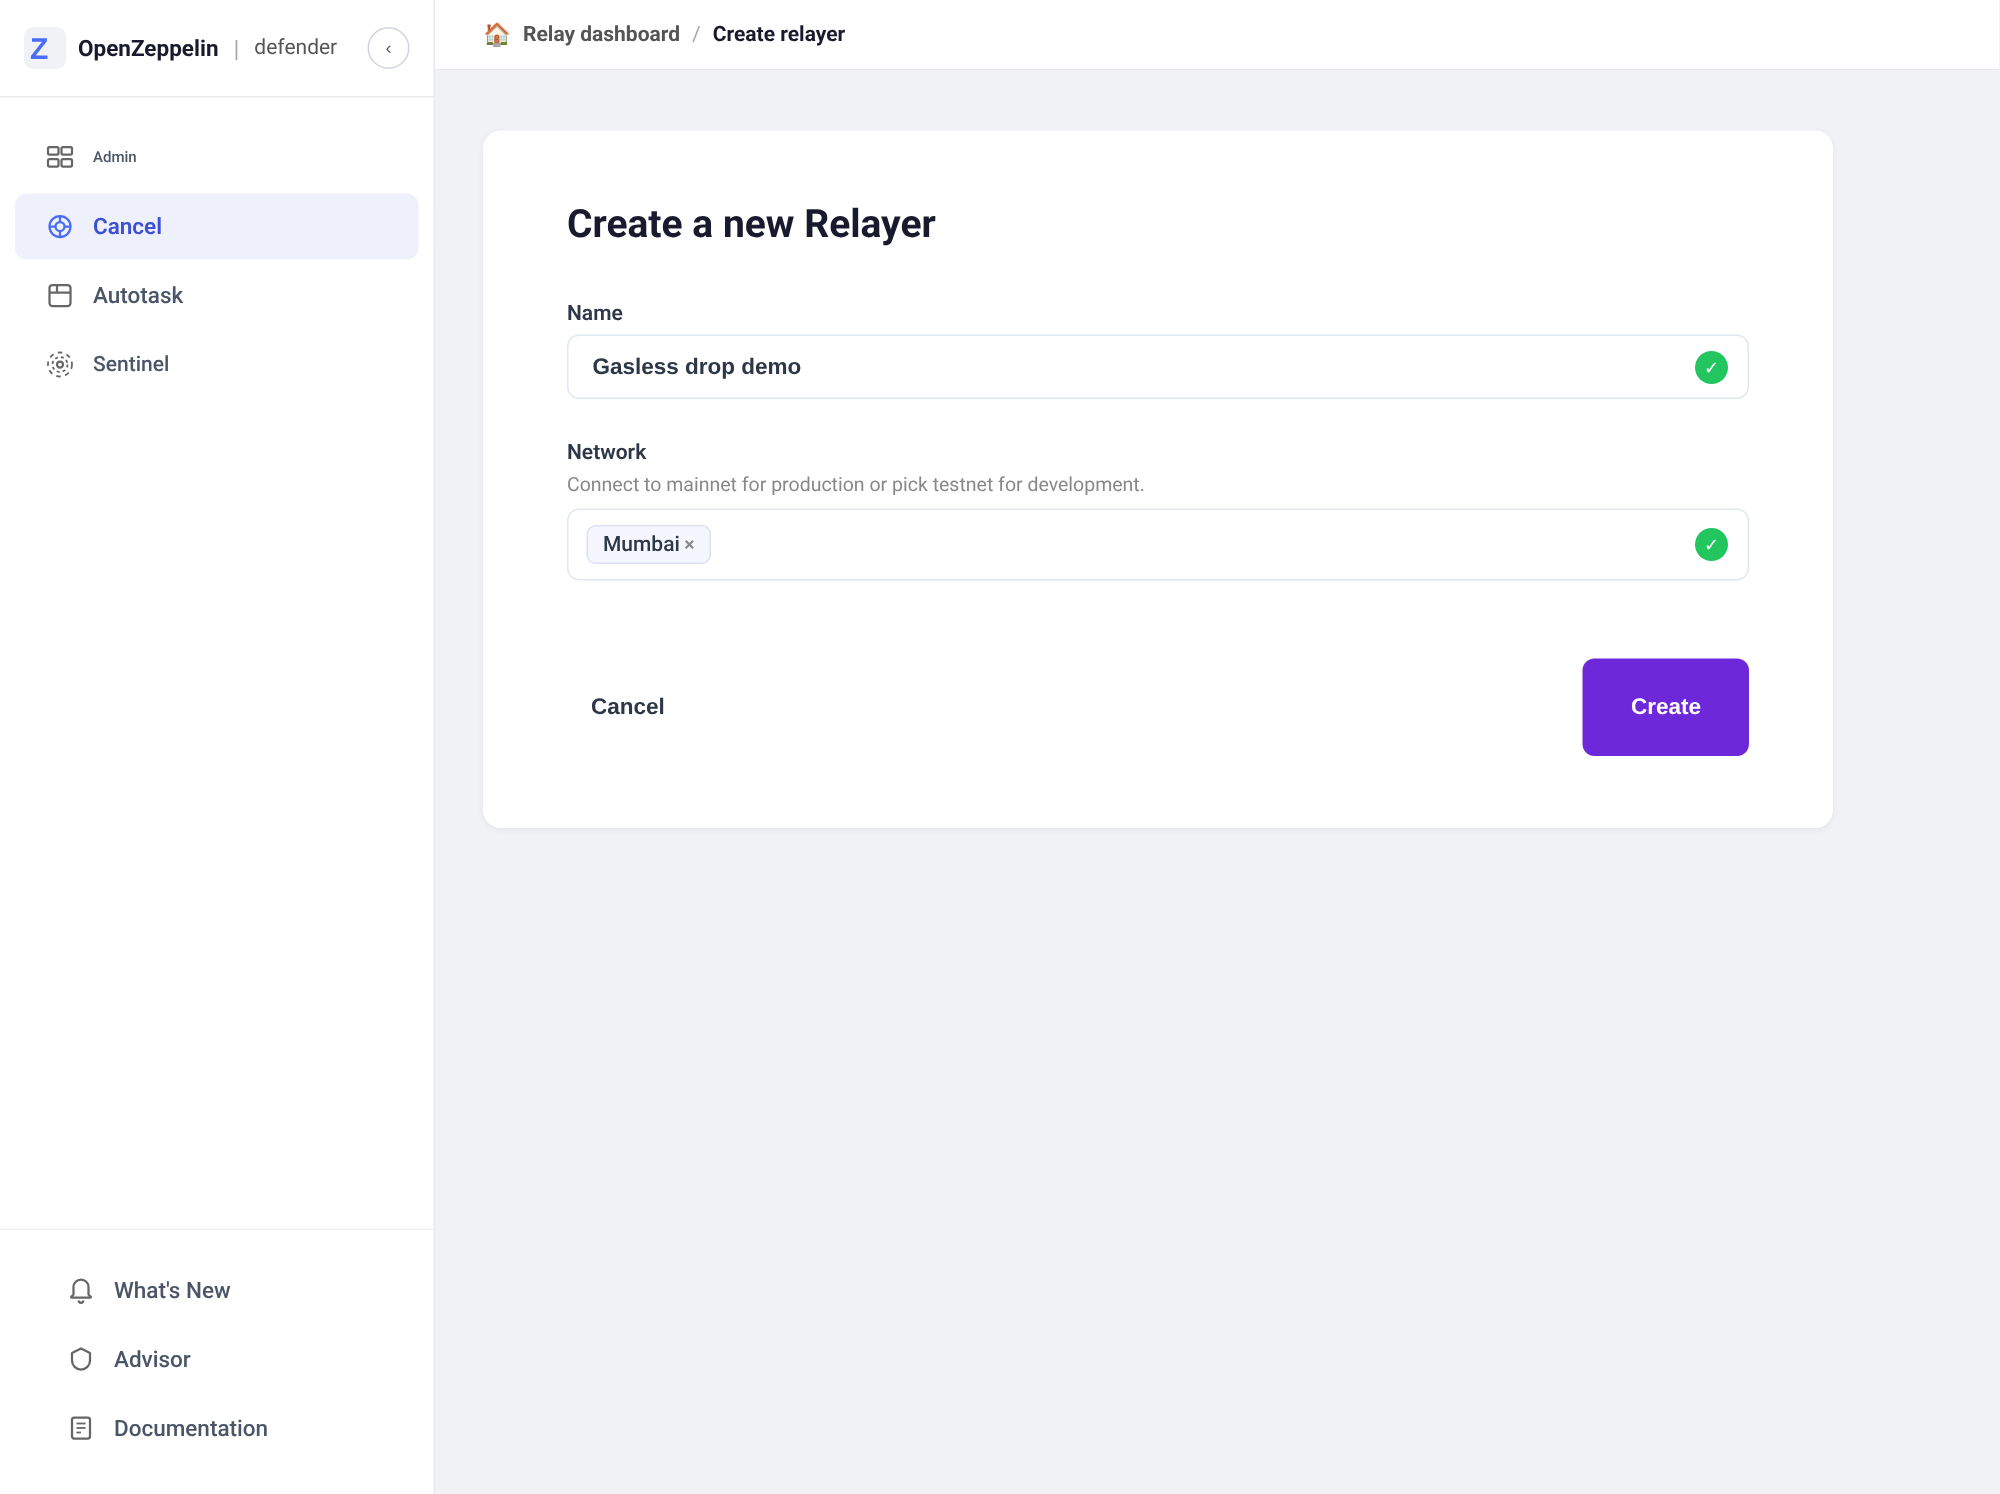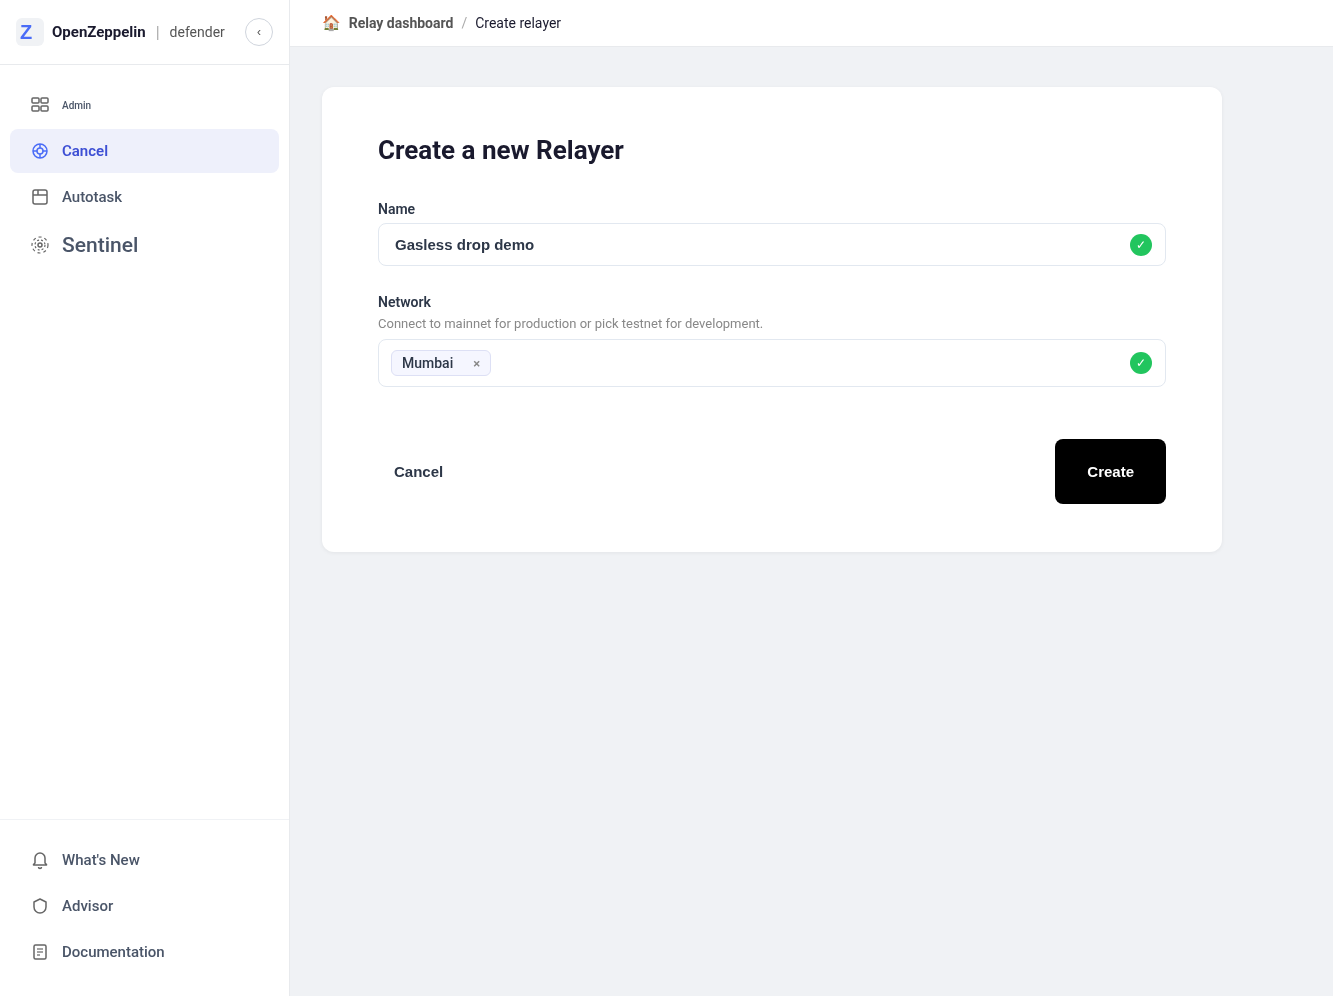--- a/index.html
+++ b/index.html
@@ -82,21 +82,21 @@
     .nav-icon {
       width: 20px;
       height: 20px;
       display: flex;
       align-items: center;
       justify-content: center;
       flex-shrink: 0;
     }
 
     .sidebar-bottom {
-      padding: 16px 0 20px;
+      padding: 16px 14px 20px;
       border-top: 1px solid #f0f2f5;
       margin-top: 18px;
     }
 
     
     .main {
       flex: 1;
       display: flex;
       flex-direction: column;
       overflow-y: auto;
@@ -125,21 +125,21 @@
     }
 
     .breadcrumb-link {
       color: #555;
       cursor: pointer;
       font-weight: bold;
     }
 
     .breadcrumb-current {
       color: #1a1a2e;
-      font-weight: 400;
+      font-weight: 700;
     }
 
     .content-area {
       padding: 40px 32px;
       flex: 1;
     }
 
     
     .form-card {
       background: #fff;
@@ -216,21 +216,21 @@
       border: 1.5px solid #e2e8f0;
       border-radius: 8px;
       padding: 10px 44px 10px 12px;
       background: #fff;
       min-height: 48px;
     }
 
     .tag {
       display: inline-flex;
       align-items: center;
-      gap: 20px;
+      gap: 3px;
       background: #f5f6ff;
       border: 1px solid #dde0f5;
       border-radius: 6px;
       padding: 4px 10px;
       font-size: 14px;
       color: #2d3748;
       font-weight: 500;
     }
 
     .tag-remove {
@@ -254,21 +254,21 @@
       background: none;
       border: none;
       font-size: 15px;
       font-weight: 600;
       color: #2d3748;
       cursor: pointer;
       padding: 10px 16px;
     }
 
     .btn-create {
-      background: #000000;
+      background: #6d28d9;
       color: #fff;
       border: none;
       border-radius: 8px;
       padding: 24px 32px;
       font-size: 15px;
       font-weight: 600;
       cursor: pointer;
       transition: background 0.15s;
     }
   </style>
@@ -332,21 +332,21 @@
     </div>
 
     <div class="nav-item">
       <span class="nav-icon">
         <svg width="20" height="20" viewBox="0 0 20 20" fill="none">
           <circle cx="10" cy="10" r="2" stroke="#666" stroke-width="1.5"></circle>
           <circle cx="10" cy="10" r="5" stroke="#666" stroke-width="1.2" stroke-dasharray="2 2"></circle>
           <circle cx="10" cy="10" r="8" stroke="#666" stroke-width="1.2" stroke-dasharray="3 3"></circle>
         </svg>
       </span>
-      <span style="font-size:21px;font-weight:500;color:#4a5568;">Sentinel</span>
+      <span style="font-size:14px;font-weight:500;color:#4a5568;">Sentinel</span>
     </div>
   </div>
 
   <div class="sidebar-bottom">
 
     <div class="nav-item">
       <span class="nav-icon">
         <svg width="20" height="20" viewBox="0 0 20 20" fill="none">
           <path d="M10 3C7.24 3 5 5.24 5 8v5l-1.5 1.5v.5h13v-.5L15 13V8c0-2.76-2.24-5-5-5z" stroke="#666" stroke-width="1.5" stroke-linejoin="round"></path>
           <path d="M8.5 17a1.5 1.5 0 003 0" stroke="#666" stroke-width="1.5"></path>

